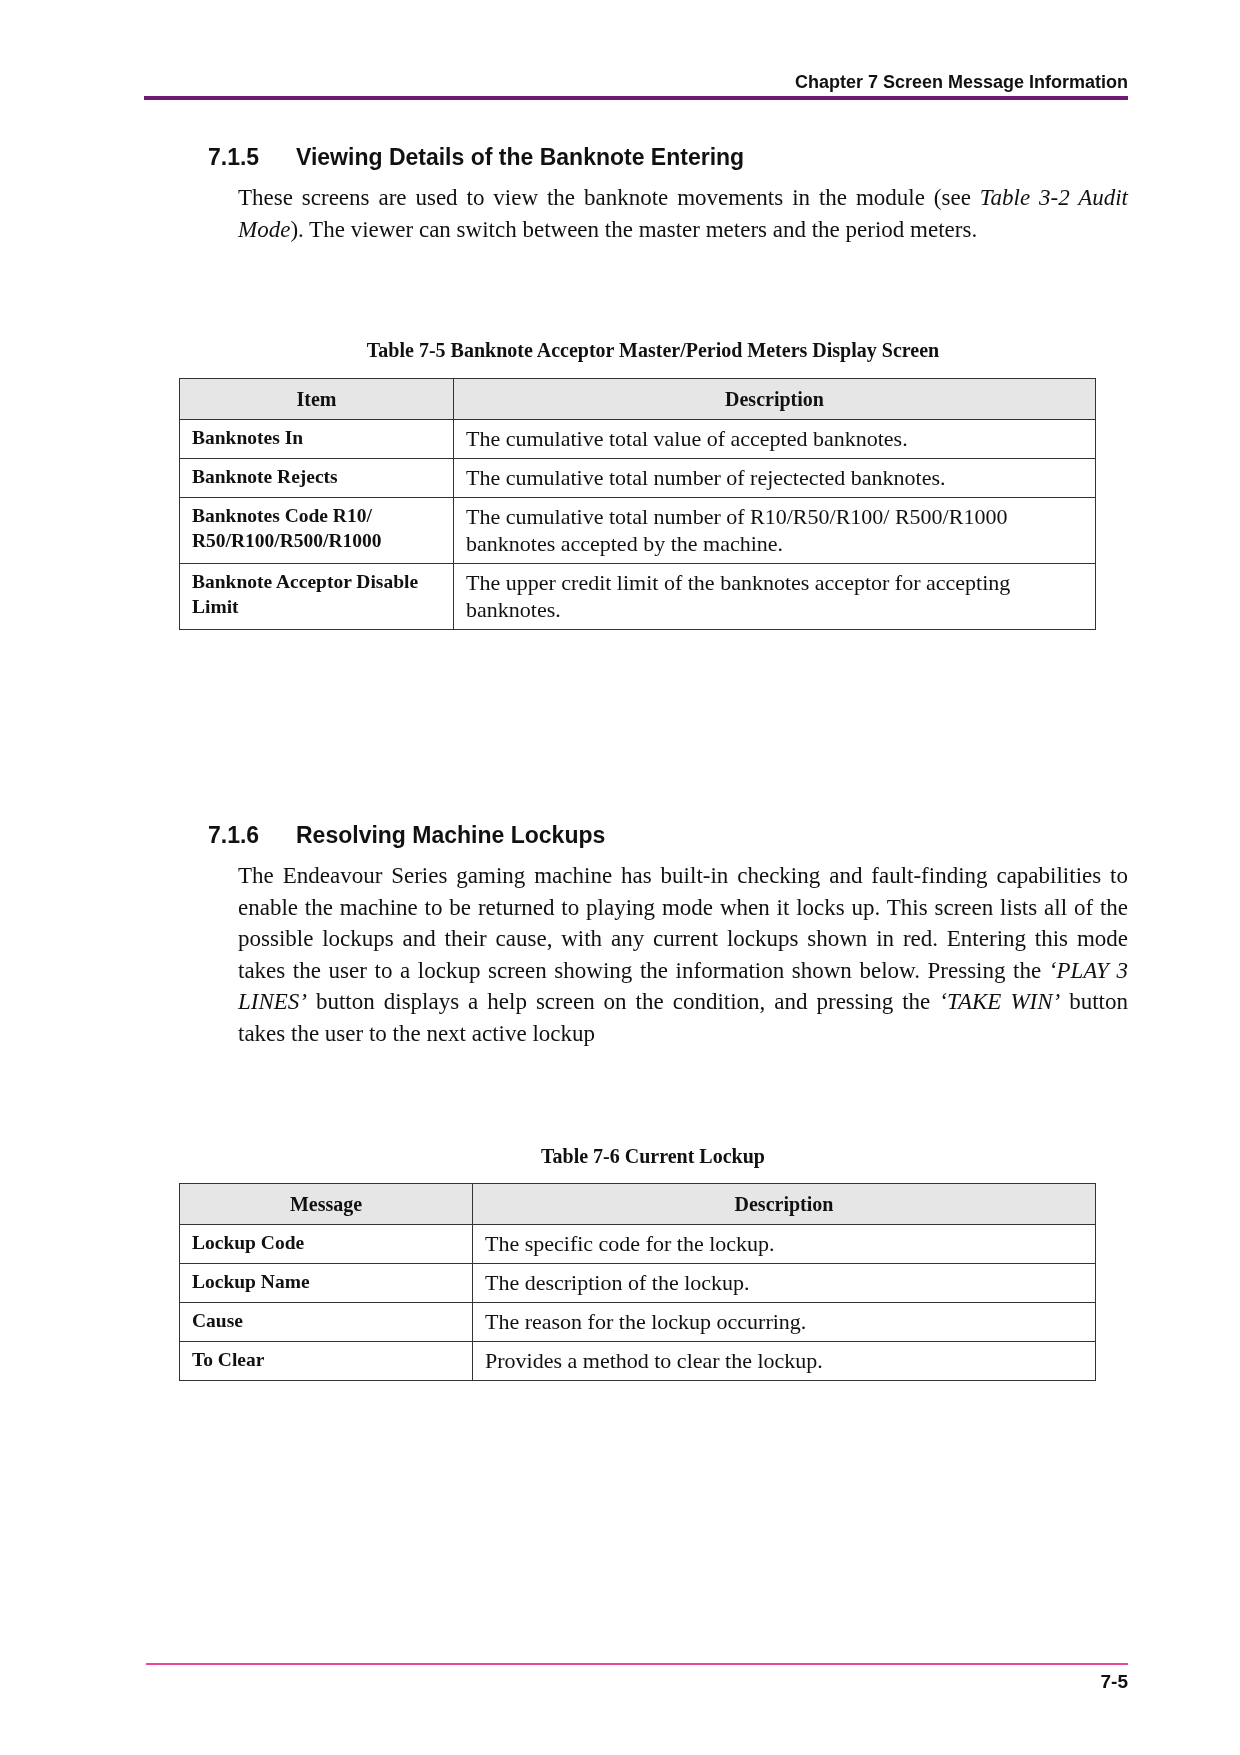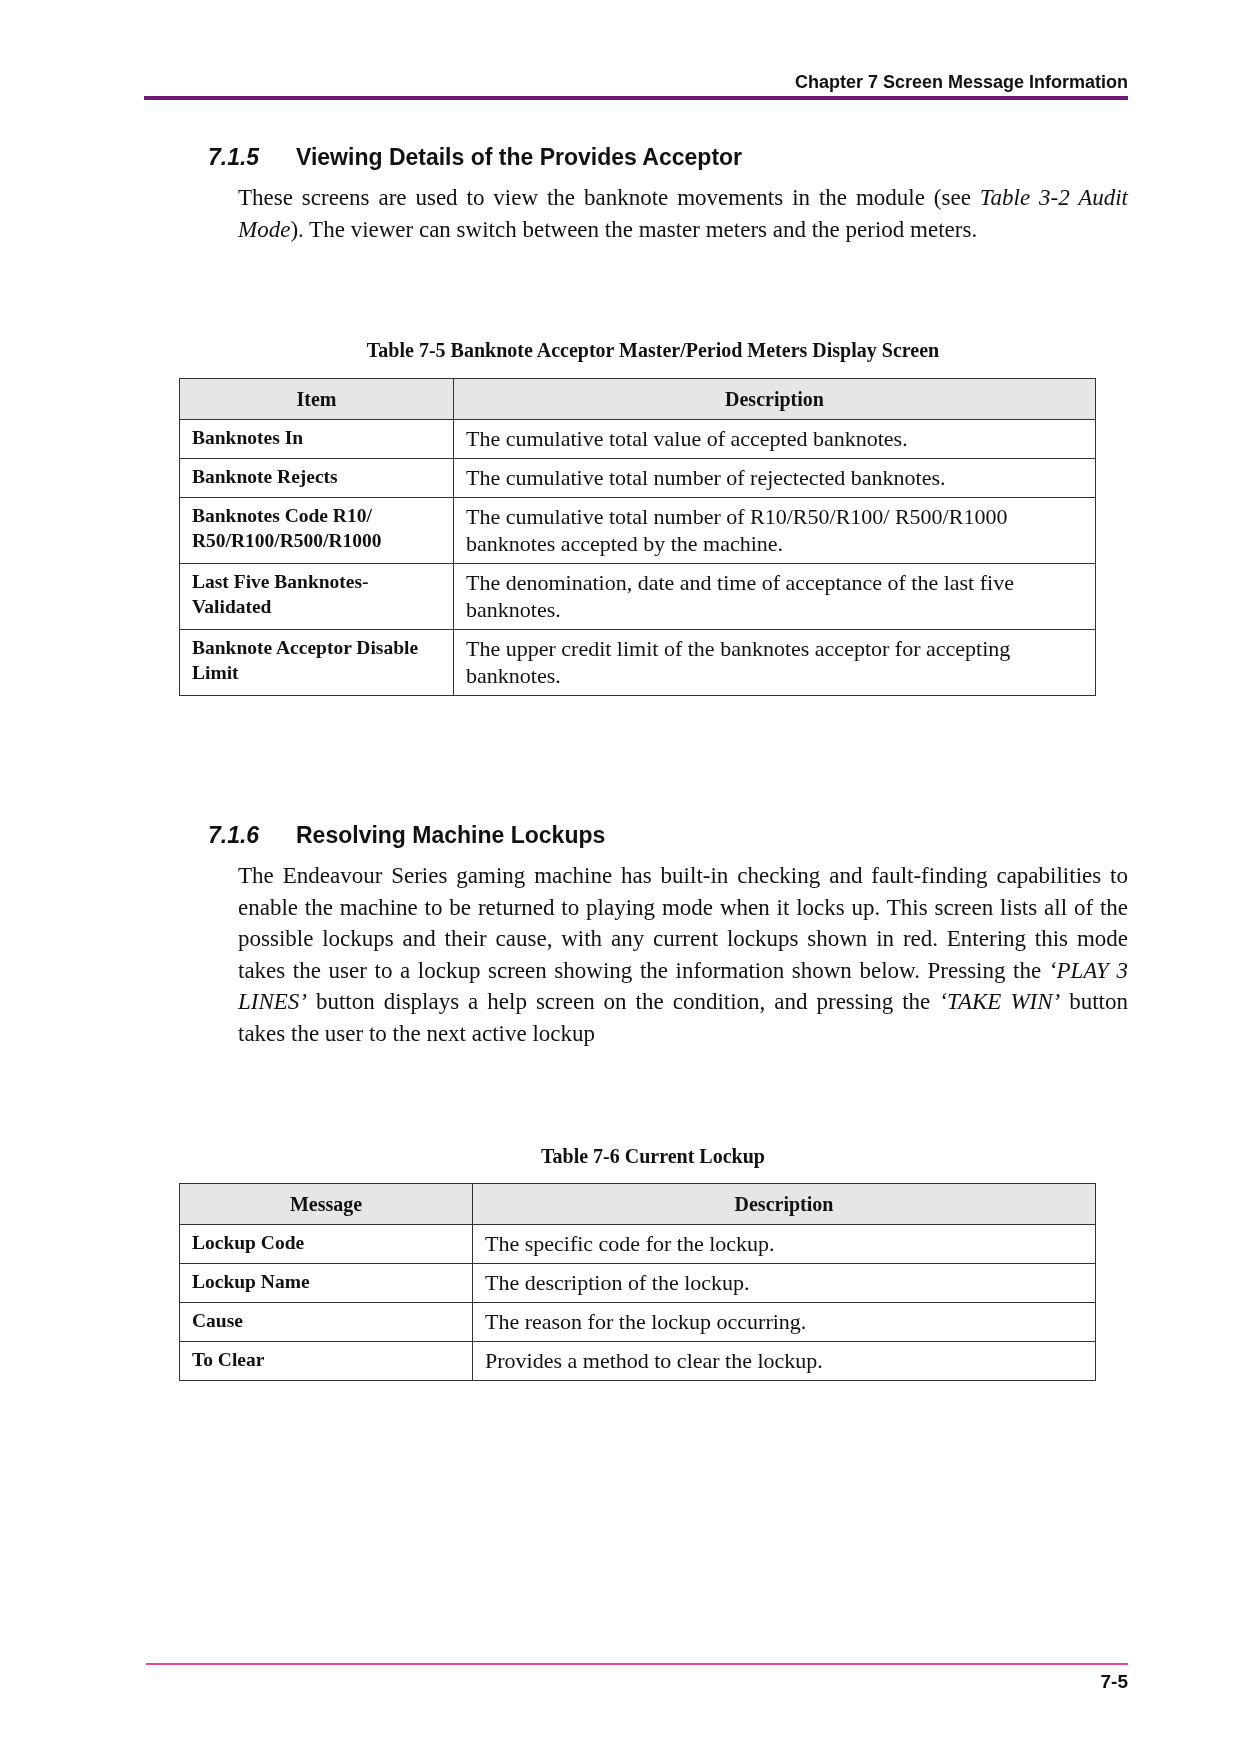--- a/index.html
+++ b/index.html
@@ -1,40 +1,40 @@
 <!DOCTYPE html>
 <html><head>
 <meta charset="utf-8">
 <style>
   html, body { margin: 0; padding: 0; background: #ffffff; }
   body { width: 1240px; height: 1755px; position: relative; overflow: hidden; color: #111; }
   .header { position: absolute; left: 144px; top: 70px; width: 984px; height: 26px; border-bottom: 4px solid #701a75; }
   .header-title { position: absolute; right: 0; top: 2px; font-family: "Liberation Sans", sans-serif; font-weight: bold; font-size: 18px; color: #111; }
   .sec-heading { position: absolute; left: 208px; font-family: "Liberation Sans", sans-serif; font-weight: bold; font-size: 23px; color: #111; white-space: nowrap; }
-  .sec-num { display: inline-block; width: 88px; font-style: italic; }
+  .sec-num { display: inline-block; width: 88px; }
   .para { position: absolute; left: 238px; width: 890px; font-family: "Liberation Serif", serif; font-size: 23px; line-height: 31.5px; text-align: justify; color: #111; }
   .para em { font-style: italic; }
   .caption { position: absolute; left: 178px; width: 950px; text-align: center; font-family: "Liberation Serif", serif; font-weight: bold; font-size: 20px; color: #111; margin-top: 13px; }
   table.doc { position: absolute; left: 179px; width: 917px; border-collapse: collapse; font-family: "Liberation Serif", serif; }
   table.doc th { background: #e6e6e6; font-weight: bold; font-size: 20px; text-align: center; border: 1.5px solid #333; padding: 8px 10px; height: 24px; }
   table.doc td { border: 1.5px solid #333; padding: 5px 12px 6px 12px; vertical-align: top; }
   table.doc td.item { font-weight: bold; font-size: 19.5px; line-height: 25px; }
   table.doc td.desc { font-size: 22px; line-height: 27px; }
   .footer { position: absolute; left: 146px; top: 1663px; width: 982px; border-top: 2px solid #ec4899; }
   .page-num { position: absolute; right: 0; top: 6px; font-family: "Liberation Sans", sans-serif; font-weight: bold; font-size: 19px; color: #111; }
 </style>
 </head>
 <body>
 
 <div class="header">
   <span class="header-title">Chapter 7 Screen Message Information</span>
 </div>
 
 <div class="sec-heading" style="top:144px;">
-  <span class="sec-num">7.1.5</span><span>Viewing Details of the Provides Acceptor</span>
+  <span class="sec-num">7.1.5</span><span>Viewing Details of the Banknote Entering</span>
 </div>
 
 <div class="para" style="top:182px;"><span>These screens are used to view the banknote movements in the module (see </span><em>Table 3-2 Audit Mode</em><span>).  The viewer can switch between the master meters and the period meters.</span></div>
 
 <div class="caption" style="top:326px;">Table 7-5 Banknote Acceptor Master/Period Meters Display Screen</div>
 
 <table class="doc" style="top:378px;">
   <colgroup>
       <col style="width:274px">
       <col>
@@ -50,24 +50,20 @@
       <td class="item">Banknotes In</td>
       <td class="desc">The cumulative total value of accepted banknotes.</td>
     </tr>
     <tr>
       <td class="item">Banknote Rejects</td>
       <td class="desc">The cumulative total number of rejectected banknotes.</td>
     </tr>
     <tr>
       <td class="item">Banknotes Code R10/ R50/R100/R500/R1000</td>
       <td class="desc">The cumulative total number of R10/R50/R100/ R500/R1000 banknotes accepted by the machine.</td>
-    </tr>
-    <tr>
-      <td class="item">Last Five Banknotes-Validated</td>
-      <td class="desc">The denomination, date and time of acceptance of the last five banknotes.</td>
     </tr>
     <tr>
       <td class="item">Banknote Acceptor Disable Limit</td>
       <td class="desc">The upper credit limit of the banknotes acceptor for accepting banknotes.</td>
     </tr>
   </tbody>
 </table>
 
 <div class="sec-heading" style="top:822px;">
   <span class="sec-num">7.1.6</span><span>Resolving Machine Lockups</span>

